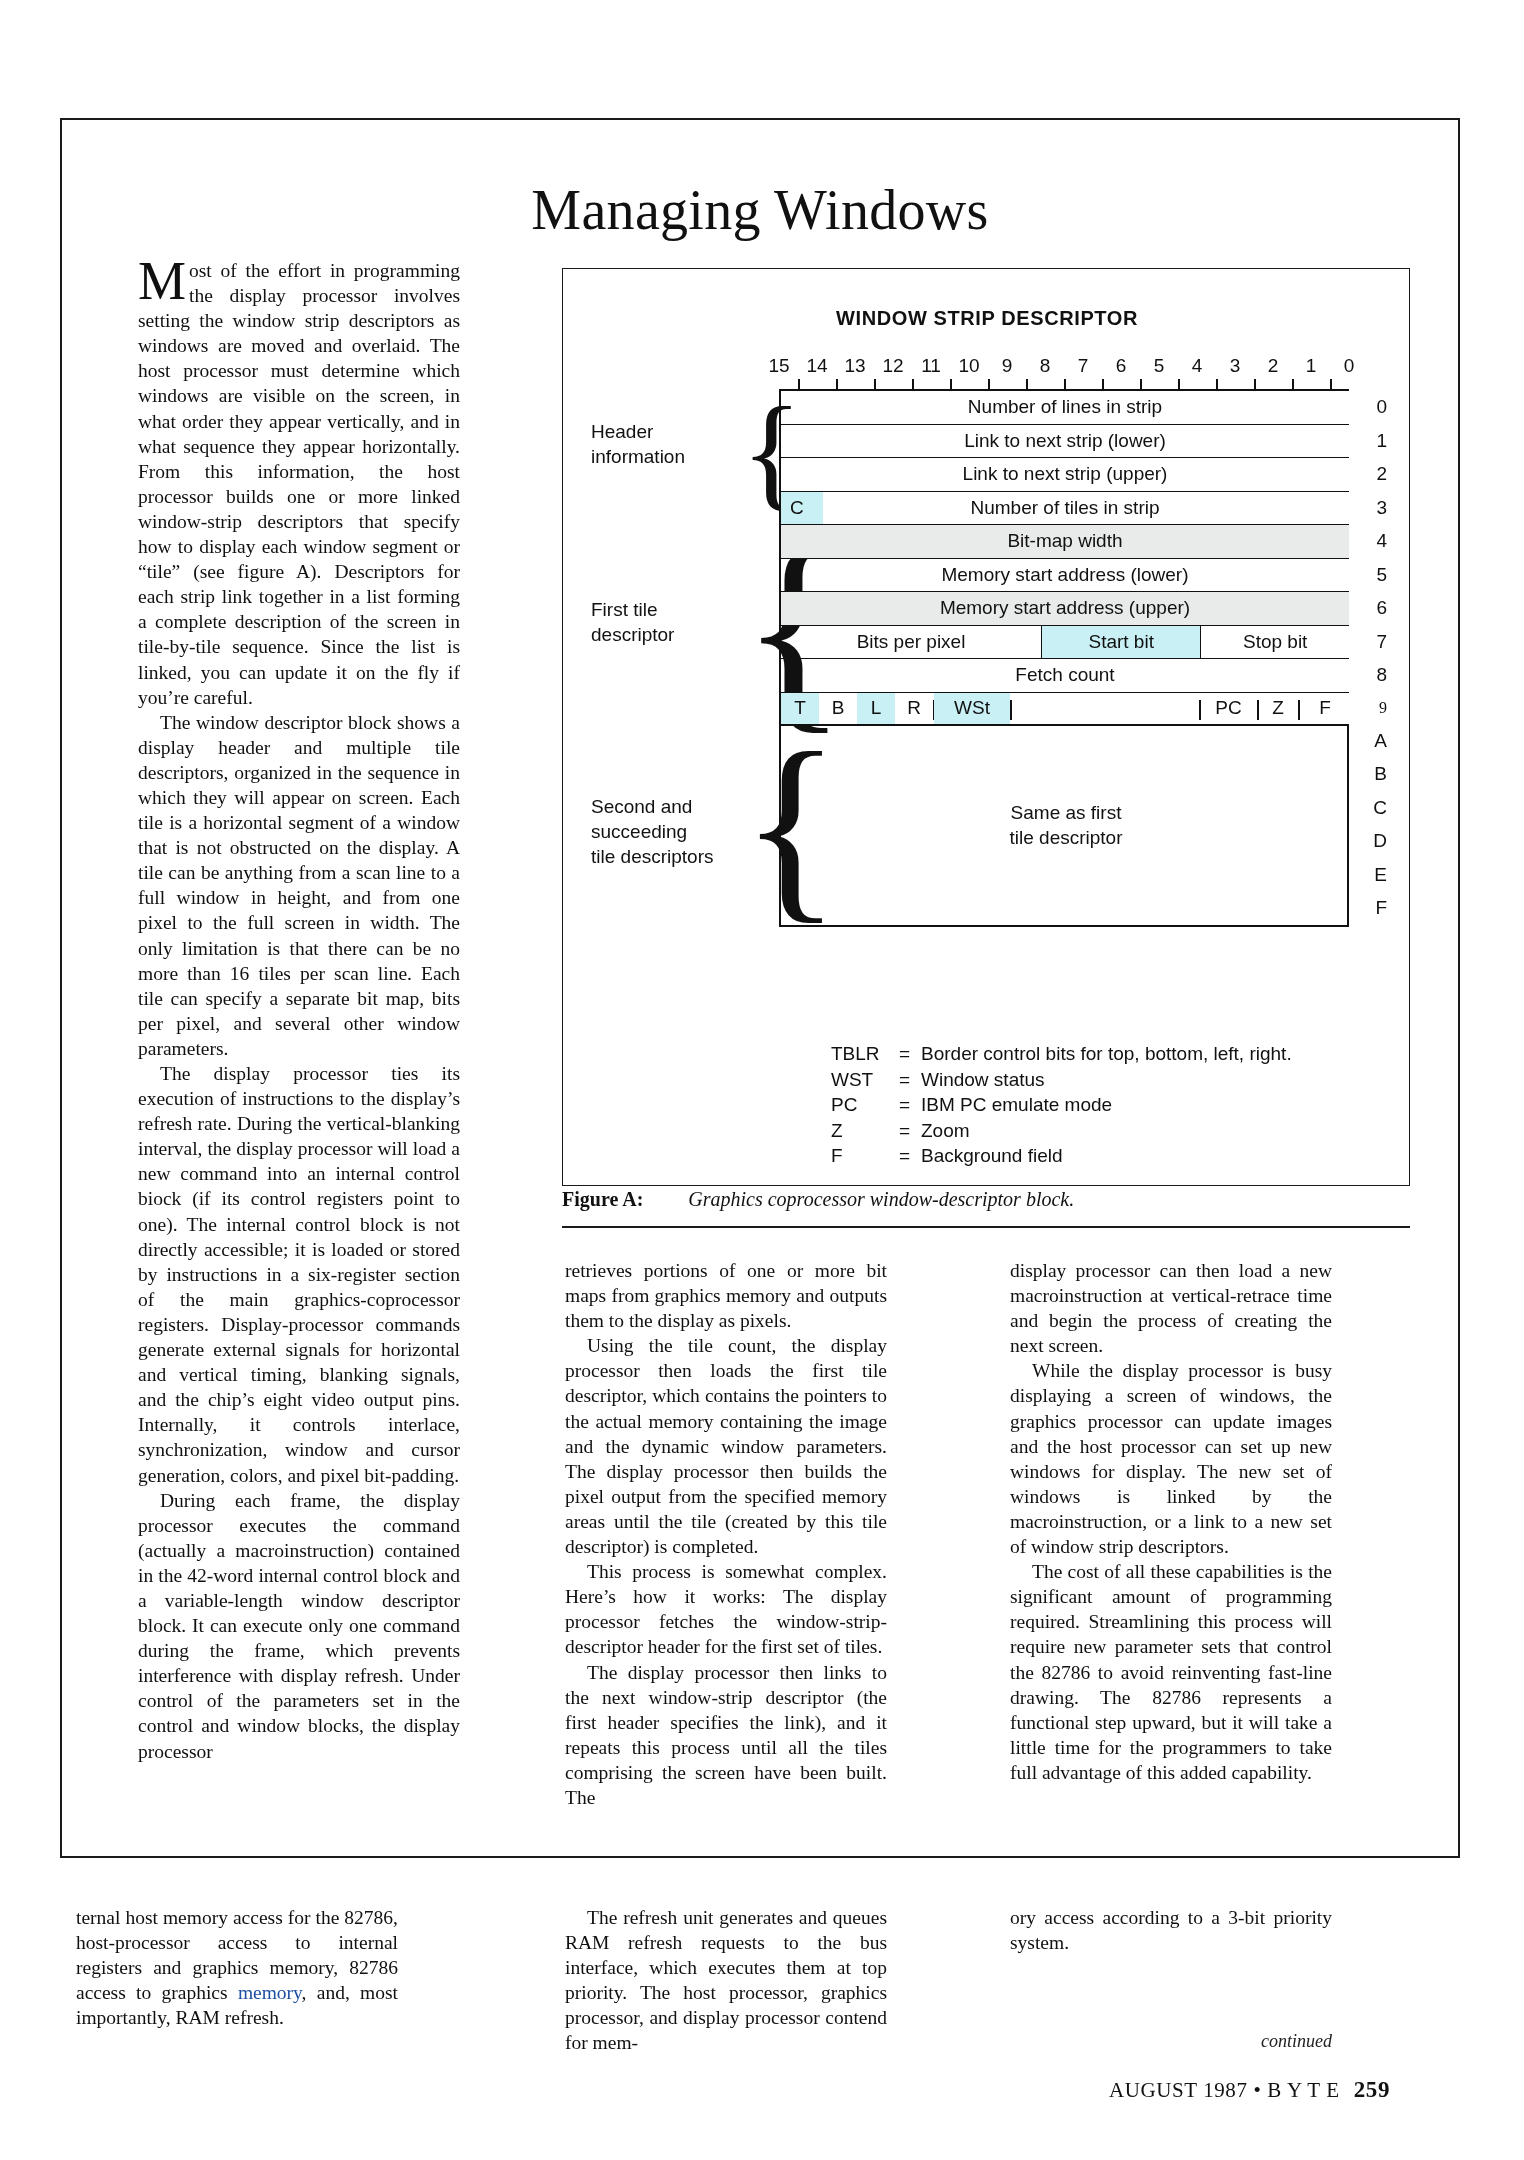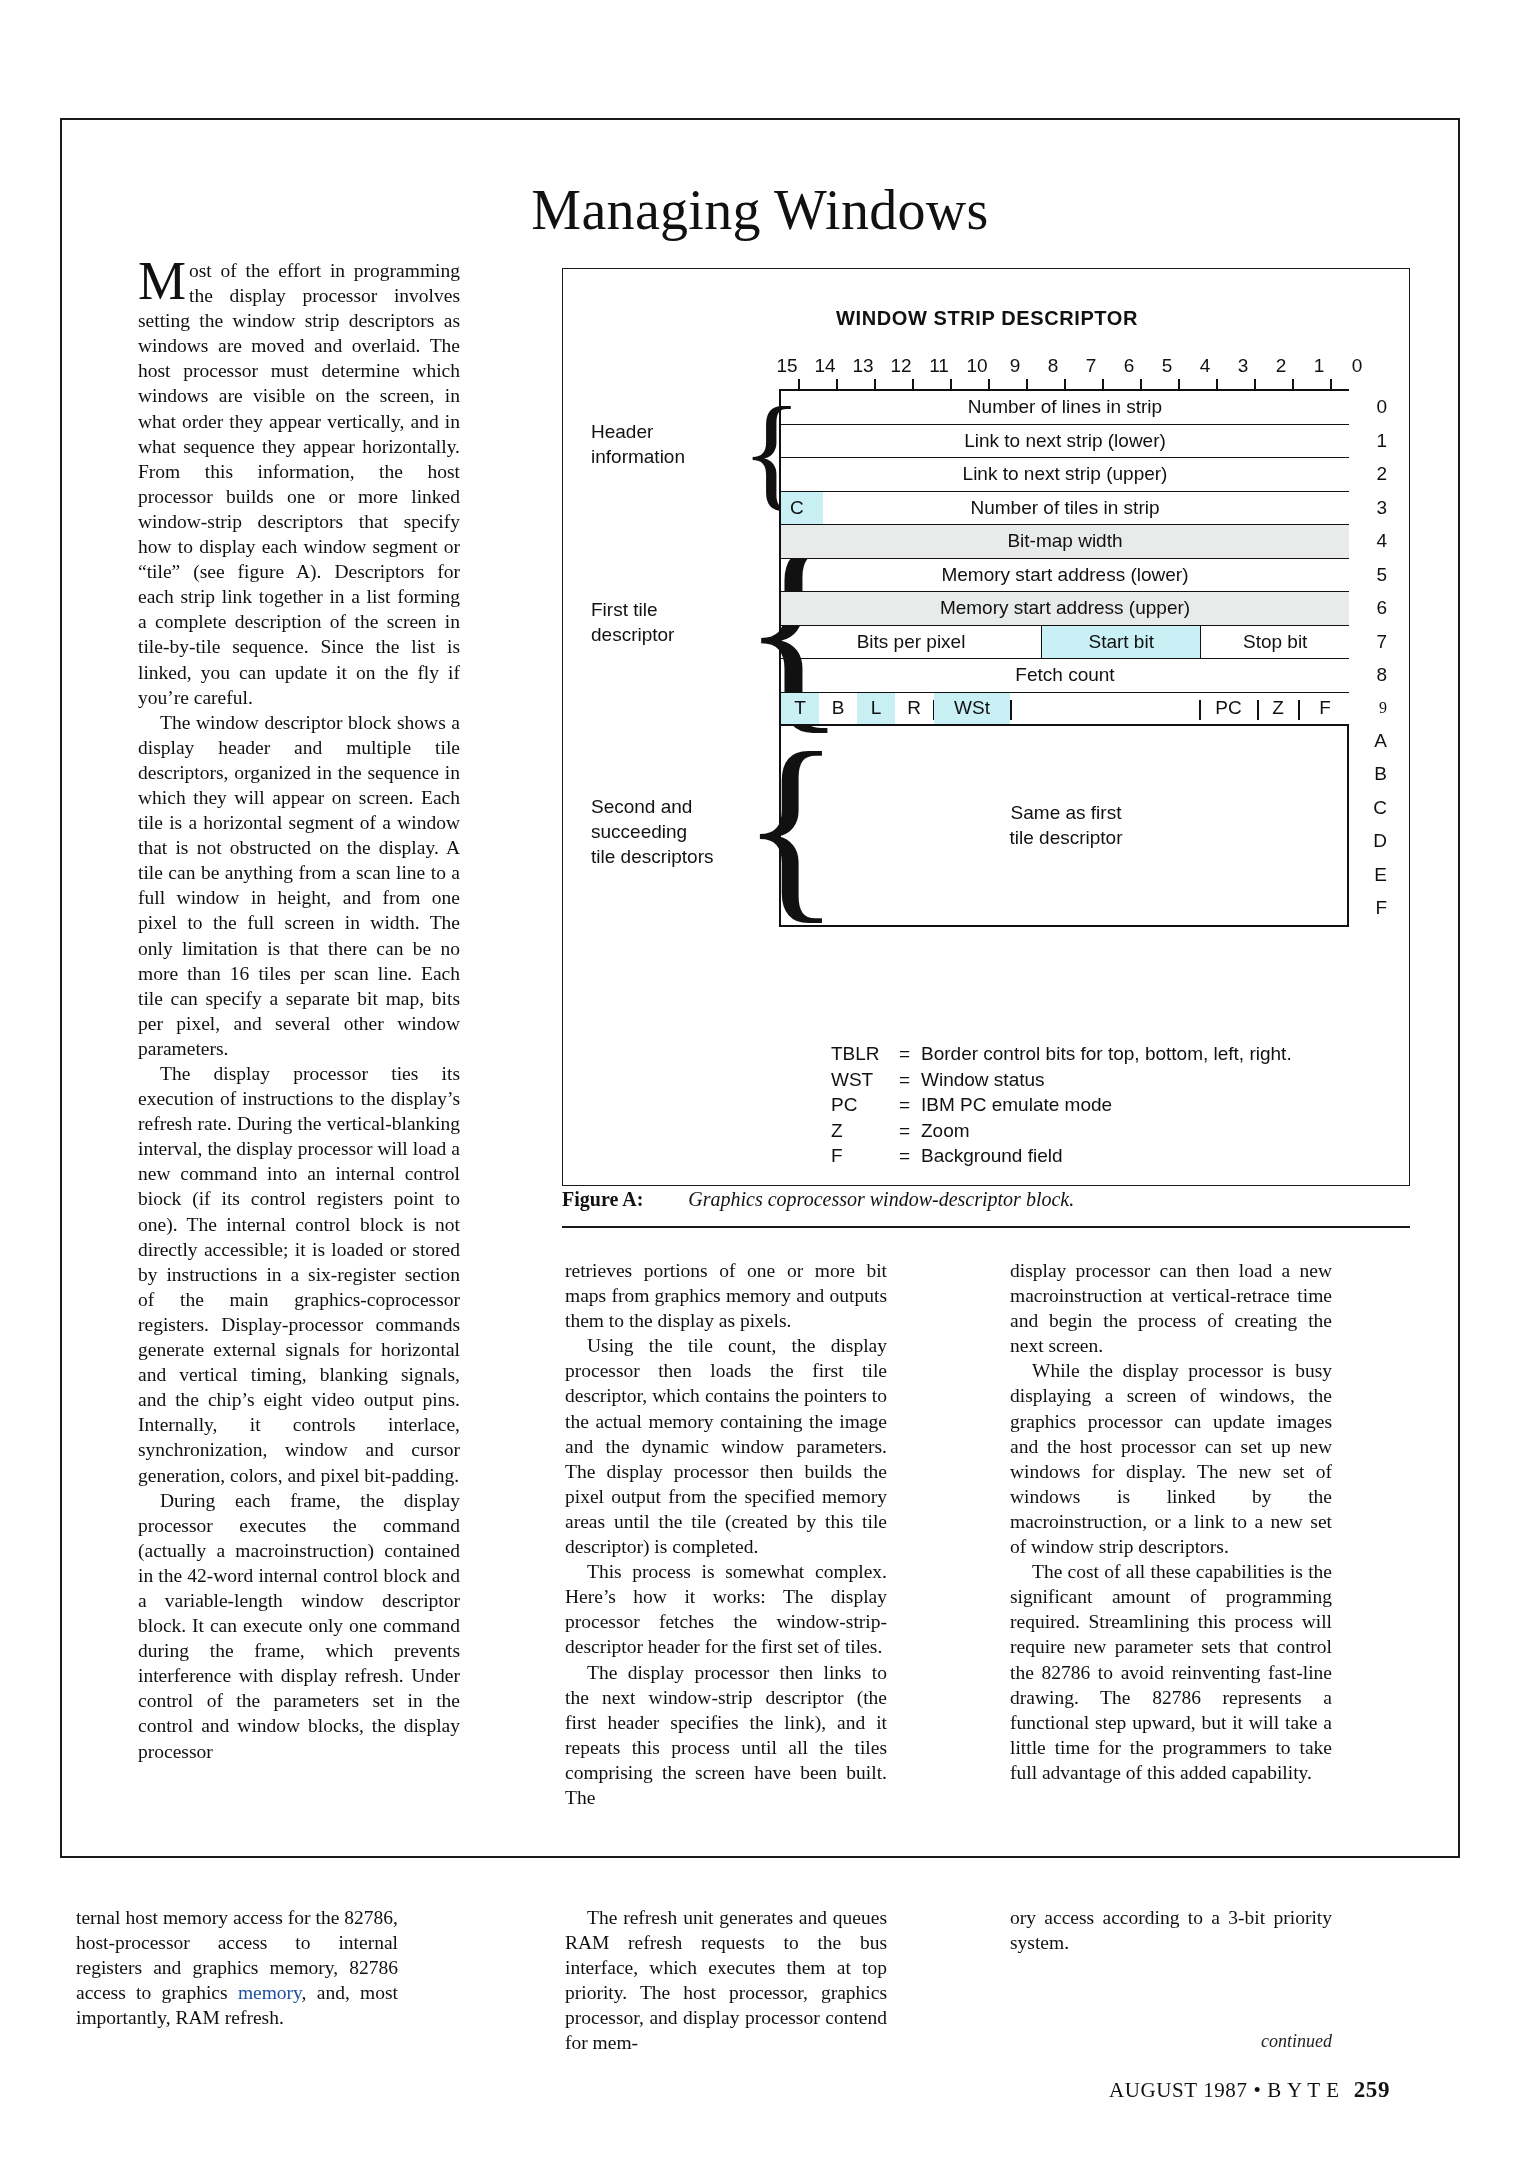--- a/index.html
+++ b/index.html
@@ -85,21 +85,21 @@
     font-family:"Liberation Sans",sans-serif;font-weight:bold;
     font-size:20px;letter-spacing:.6px;color:#111;
   }
 
   
   #bit-scale{
     position:absolute;left:216px;top:86px;width:570px;height:34px;
   }
   #bit-scale .bn{
     position:absolute;top:0;font-family:"Liberation Sans",sans-serif;
-    font-size:19px;color:#111;transform:translateX(-50%);margin-left:8px;
+    font-size:19px;color:#111;transform:translateX(-50%);
   }
   #bit-scale .tk{
     position:absolute;top:24px;width:1.6px;height:11px;background:#111;
   }
 
   
   #wsd-table{
     position:absolute;left:216px;top:120px;width:570px;
     border-left:2.6px solid #111;border-top:2.2px solid #111;
     box-sizing:border-box;

